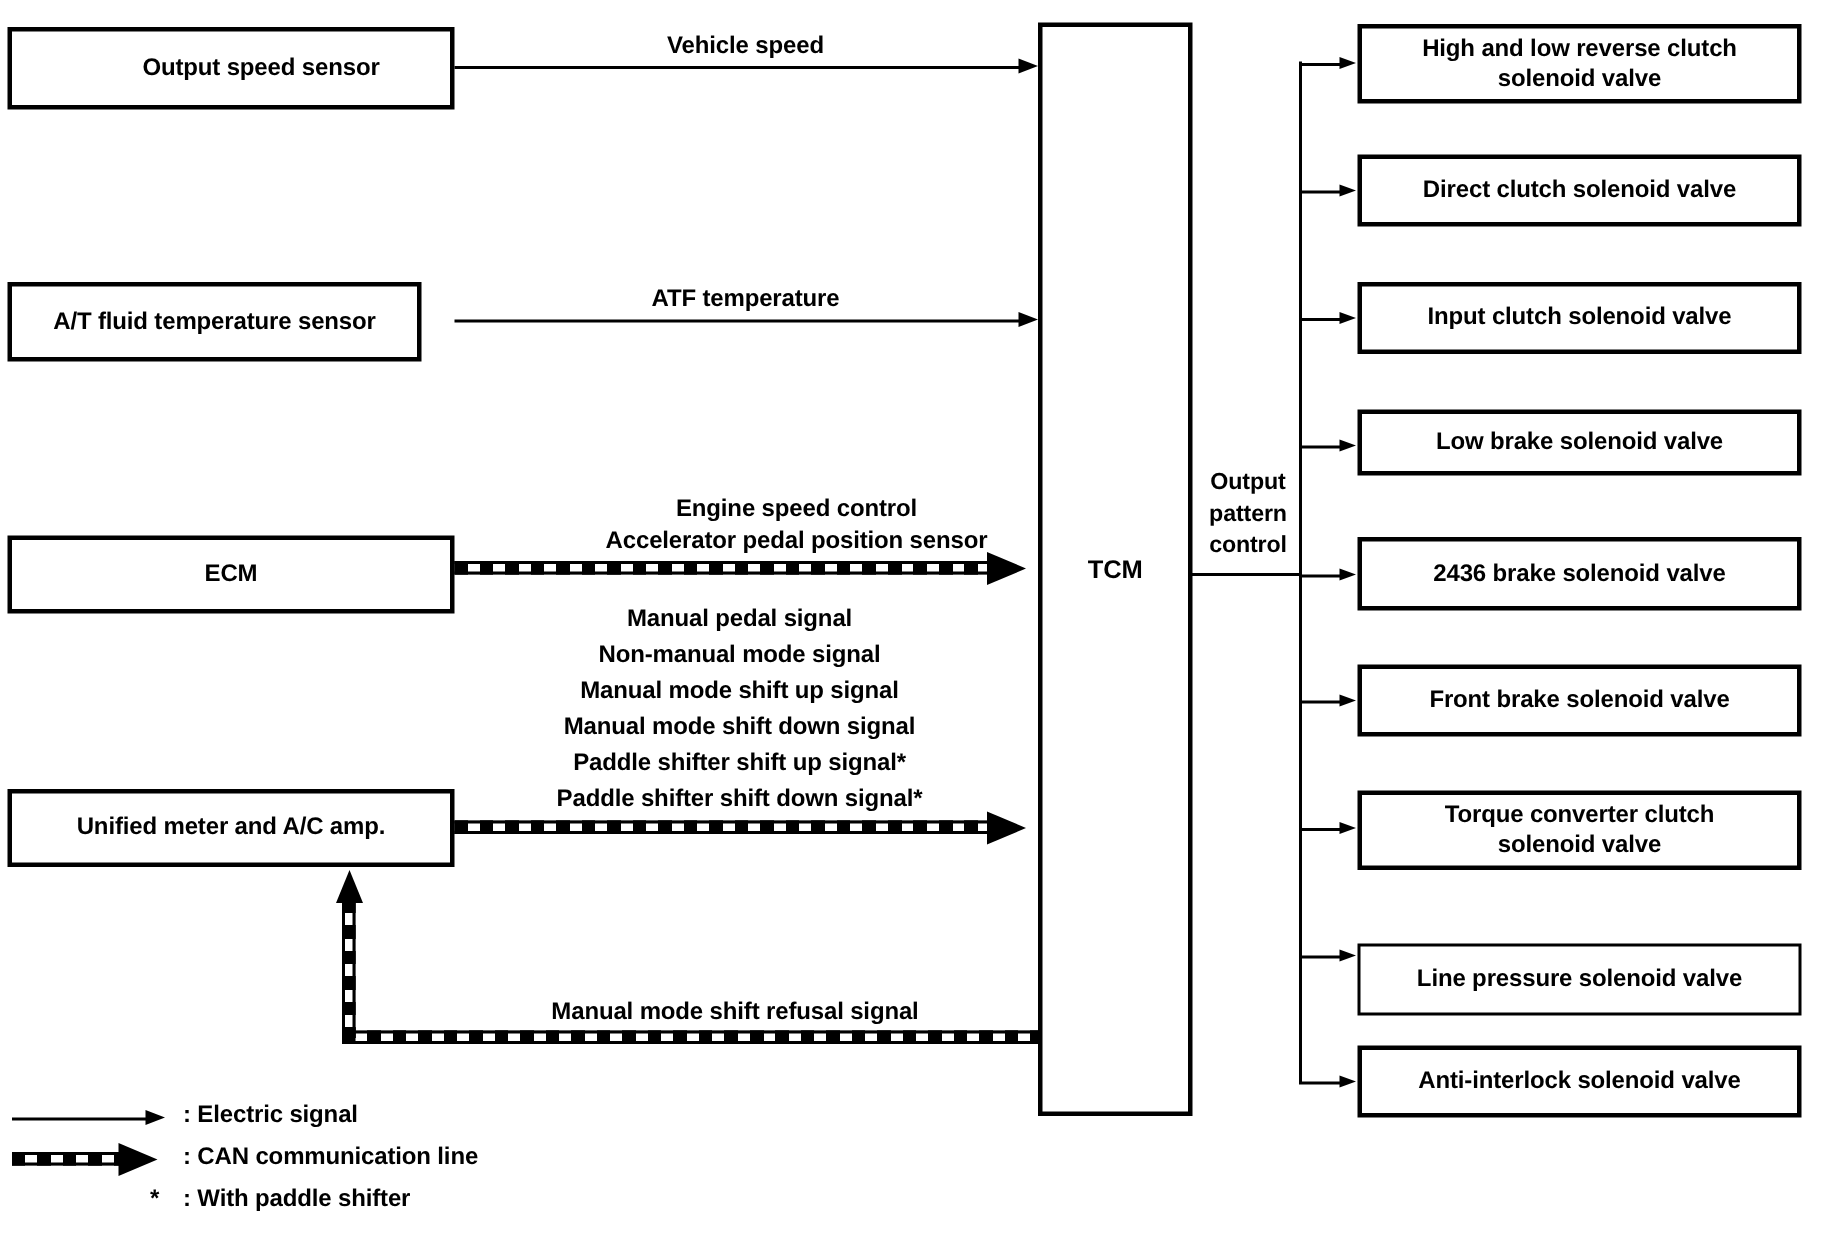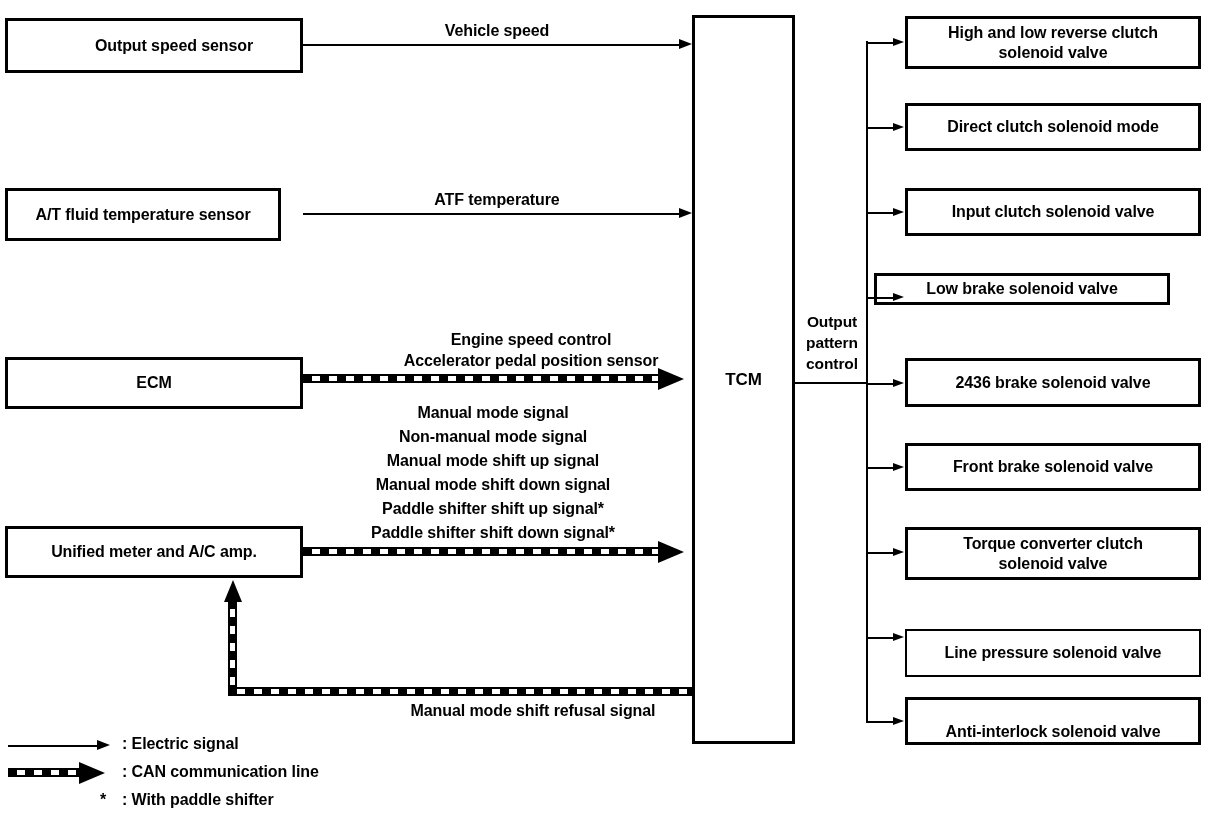--- a/index.html
+++ b/index.html
@@ -180,28 +180,28 @@
   </div>
 
   <div class="box" style="left:905px; top:16px; width:296px; height:53px;">
     <span class="lbl">
       <span>High and low reverse clutch</span><br>
       <span>solenoid valve</span>
     </span>
   </div>
 
   <div class="box" style="left:905px; top:103px; width:296px; height:48px;">
-    <span class="lbl">Direct clutch solenoid mode</span>
+    <span class="lbl">Direct clutch solenoid valve</span>
   </div>
 
   <div class="box" style="left:905px; top:188px; width:296px; height:48px;">
     <span class="lbl">Input clutch solenoid valve</span>
   </div>
 
-  <div class="box" style="left:874px; top:273px; width:296px; height:32px;">
+  <div class="box" style="left:905px; top:273px; width:296px; height:44px;">
     <span class="lbl">Low brake solenoid valve</span>
   </div>
 
   <div class="box" style="left:905px; top:358px; width:296px; height:49px;">
     <span class="lbl">2436 brake solenoid valve</span>
   </div>
 
   <div class="box" style="left:905px; top:443px; width:296px; height:48px;">
     <span class="lbl">Front brake solenoid valve</span>
   </div>
@@ -210,55 +210,55 @@
     <span class="lbl">
       <span>Torque converter clutch</span><br>
       <span>solenoid valve</span>
     </span>
   </div>
 
   <div class="box thin" style="left:905px; top:613px; width:296px; height:48px;margin-top:16px;">
     <span class="lbl">Line pressure solenoid valve</span>
   </div>
 
-  <div class="box" style="left:905px; top:697px; width:296px; height:48px;align-items:flex-end;">
+  <div class="box" style="left:905px; top:697px; width:296px; height:48px;">
     <span class="lbl">Anti-interlock solenoid valve</span>
   </div>
 
   <div class="hline" style="left:303px; top:44px; width:377px;"></div>
   <div class="arrow-r" style="left:679px; top:39px;"></div>
   <div class="txt center" style="left:497px; top:21px;">Vehicle speed</div>
 
   <div class="hline" style="left:303px; top:213px; width:377px;"></div>
   <div class="arrow-r" style="left:679px; top:208px;"></div>
   <div class="txt center" style="left:497px; top:190px;">ATF temperature</div>
 
   <div class="can-h" style="left:303px; top:374px; width:355px;"></div>
   <div class="can-arrow-r" style="left:658px; top:367.5px;"></div>
   <div class="txt center" style="left:531px; top:330px;">Engine speed control</div>
   <div class="txt center" style="left:531px; top:351px;">Accelerator pedal position sensor</div>
 
   <div class="can-h" style="left:303px; top:547px; width:355px;"></div>
   <div class="can-arrow-r" style="left:658px; top:540.5px;"></div>
 
-  <div class="txt center" style="left:493px; top:403px;">Manual mode signal</div>
+  <div class="txt center" style="left:493px; top:403px;">Manual pedal signal</div>
   <div class="txt center" style="left:493px; top:427px;">Non-manual mode signal</div>
   <div class="txt center" style="left:493px; top:451px;">Manual mode shift up signal</div>
   <div class="txt center" style="left:493px; top:475px;">Manual mode shift down signal</div>
   <div class="txt center" style="left:493px; top:499px;">Paddle shifter shift up signal*</div>
   <div class="txt center" style="left:493px; top:523px;">Paddle shifter shift down signal*</div>
 
   <div class="can-h" style="left:228px; top:687px; width:464px;"></div>
 
   <div class="can-v" style="left:228px; top:600px; height:92px;"></div>
 
   <div class="can-corner" style="left:228px; top:685px; width:9px; height:11px;"></div>
 
   <div class="can-arrow-u" style="left:223.5px; top:580px;"></div>
-  <div class="txt center" style="left:533px; top:665px;margin-top:36px;">Manual mode shift refusal signal</div>
+  <div class="txt center" style="left:490px; top:665px;">Manual mode shift refusal signal</div>
 
   <div class="hline" style="left:794px; top:382px; width:74px;"></div>
 
   <div class="vline" style="left:866px; top:41px; height:681px;"></div>
 
   <div class="hline" style="left:866px; top:42px; width:28px;"></div>
   <div class="arrow-r sm" style="left:893px; top:37.5px;"></div>
 
   <div class="hline" style="left:866px; top:127px; width:28px;"></div>
   <div class="arrow-r sm" style="left:893px; top:122.5px;"></div>

